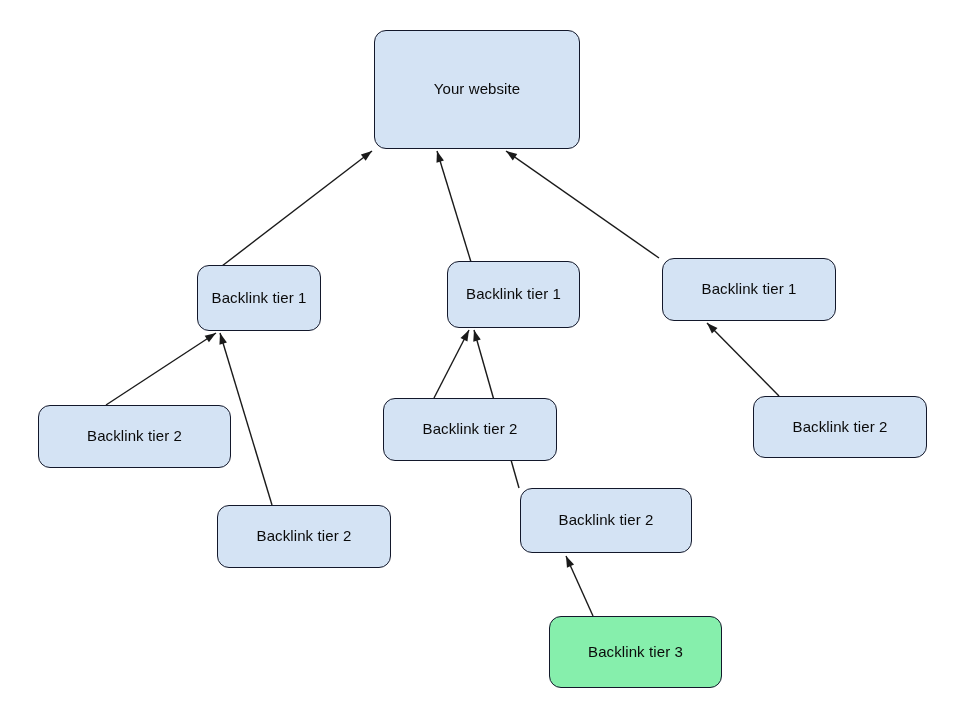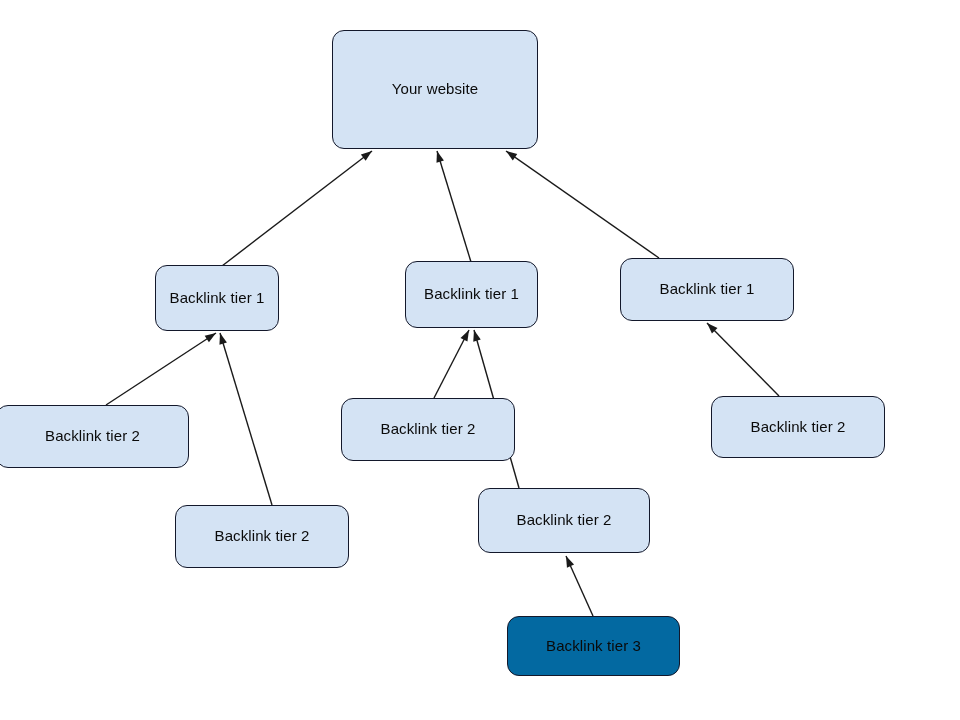--- a/index.html
+++ b/index.html
@@ -36,20 +36,21 @@
     display: flex;
     align-items: center;
     justify-content: center;
     text-align: center;
     color: #0a0a0a;
     font-size: 15px;
     line-height: 1.35;
     letter-spacing: 0.1px;
     padding: 2px 12px;
     z-index: 2;
+    margin-left: 42px;
   }
   .node-label {
     display: block;
     width: 100%;
   }
   .node.root {
     font-size: 15px;
   }
 </style>
 </head>
@@ -99,18 +100,18 @@
       </div>
       <div class="node" style="left: 341px; top: 398px; width: 174px; height: 63px; background: rgb(212, 227, 244); border-color: rgb(19, 24, 43); color: rgb(10, 10, 10);">
         <span class="node-label" style="white-space: nowrap;">Backlink tier 2</span>
       </div>
       <div class="node" style="left: 478px; top: 488px; width: 172px; height: 65px; background: rgb(212, 227, 244); border-color: rgb(19, 24, 43); color: rgb(10, 10, 10);">
         <span class="node-label" style="white-space: nowrap;">Backlink tier 2</span>
       </div>
       <div class="node" style="left: 711px; top: 396px; width: 174px; height: 62px; background: rgb(212, 227, 244); border-color: rgb(19, 24, 43); color: rgb(10, 10, 10);">
         <span class="node-label" style="white-space: nowrap;">Backlink tier 2</span>
       </div>
-      <div class="node" style="left: 507px; top: 616px; width: 173px; height: 60px; background: #0369a1; border-color: rgb(19, 24, 43); color: rgb(10, 10, 10);">
+      <div class="node" style="left: 507px; top: 616px; width: 173px; height: 72px; background: #86efac; border-color: rgb(19, 24, 43); color: rgb(10, 10, 10);">
         <span class="node-label" style="white-space: nowrap;">Backlink tier 3</span>
       </div>
     </div>
 
 </div>
 
 </body></html>

